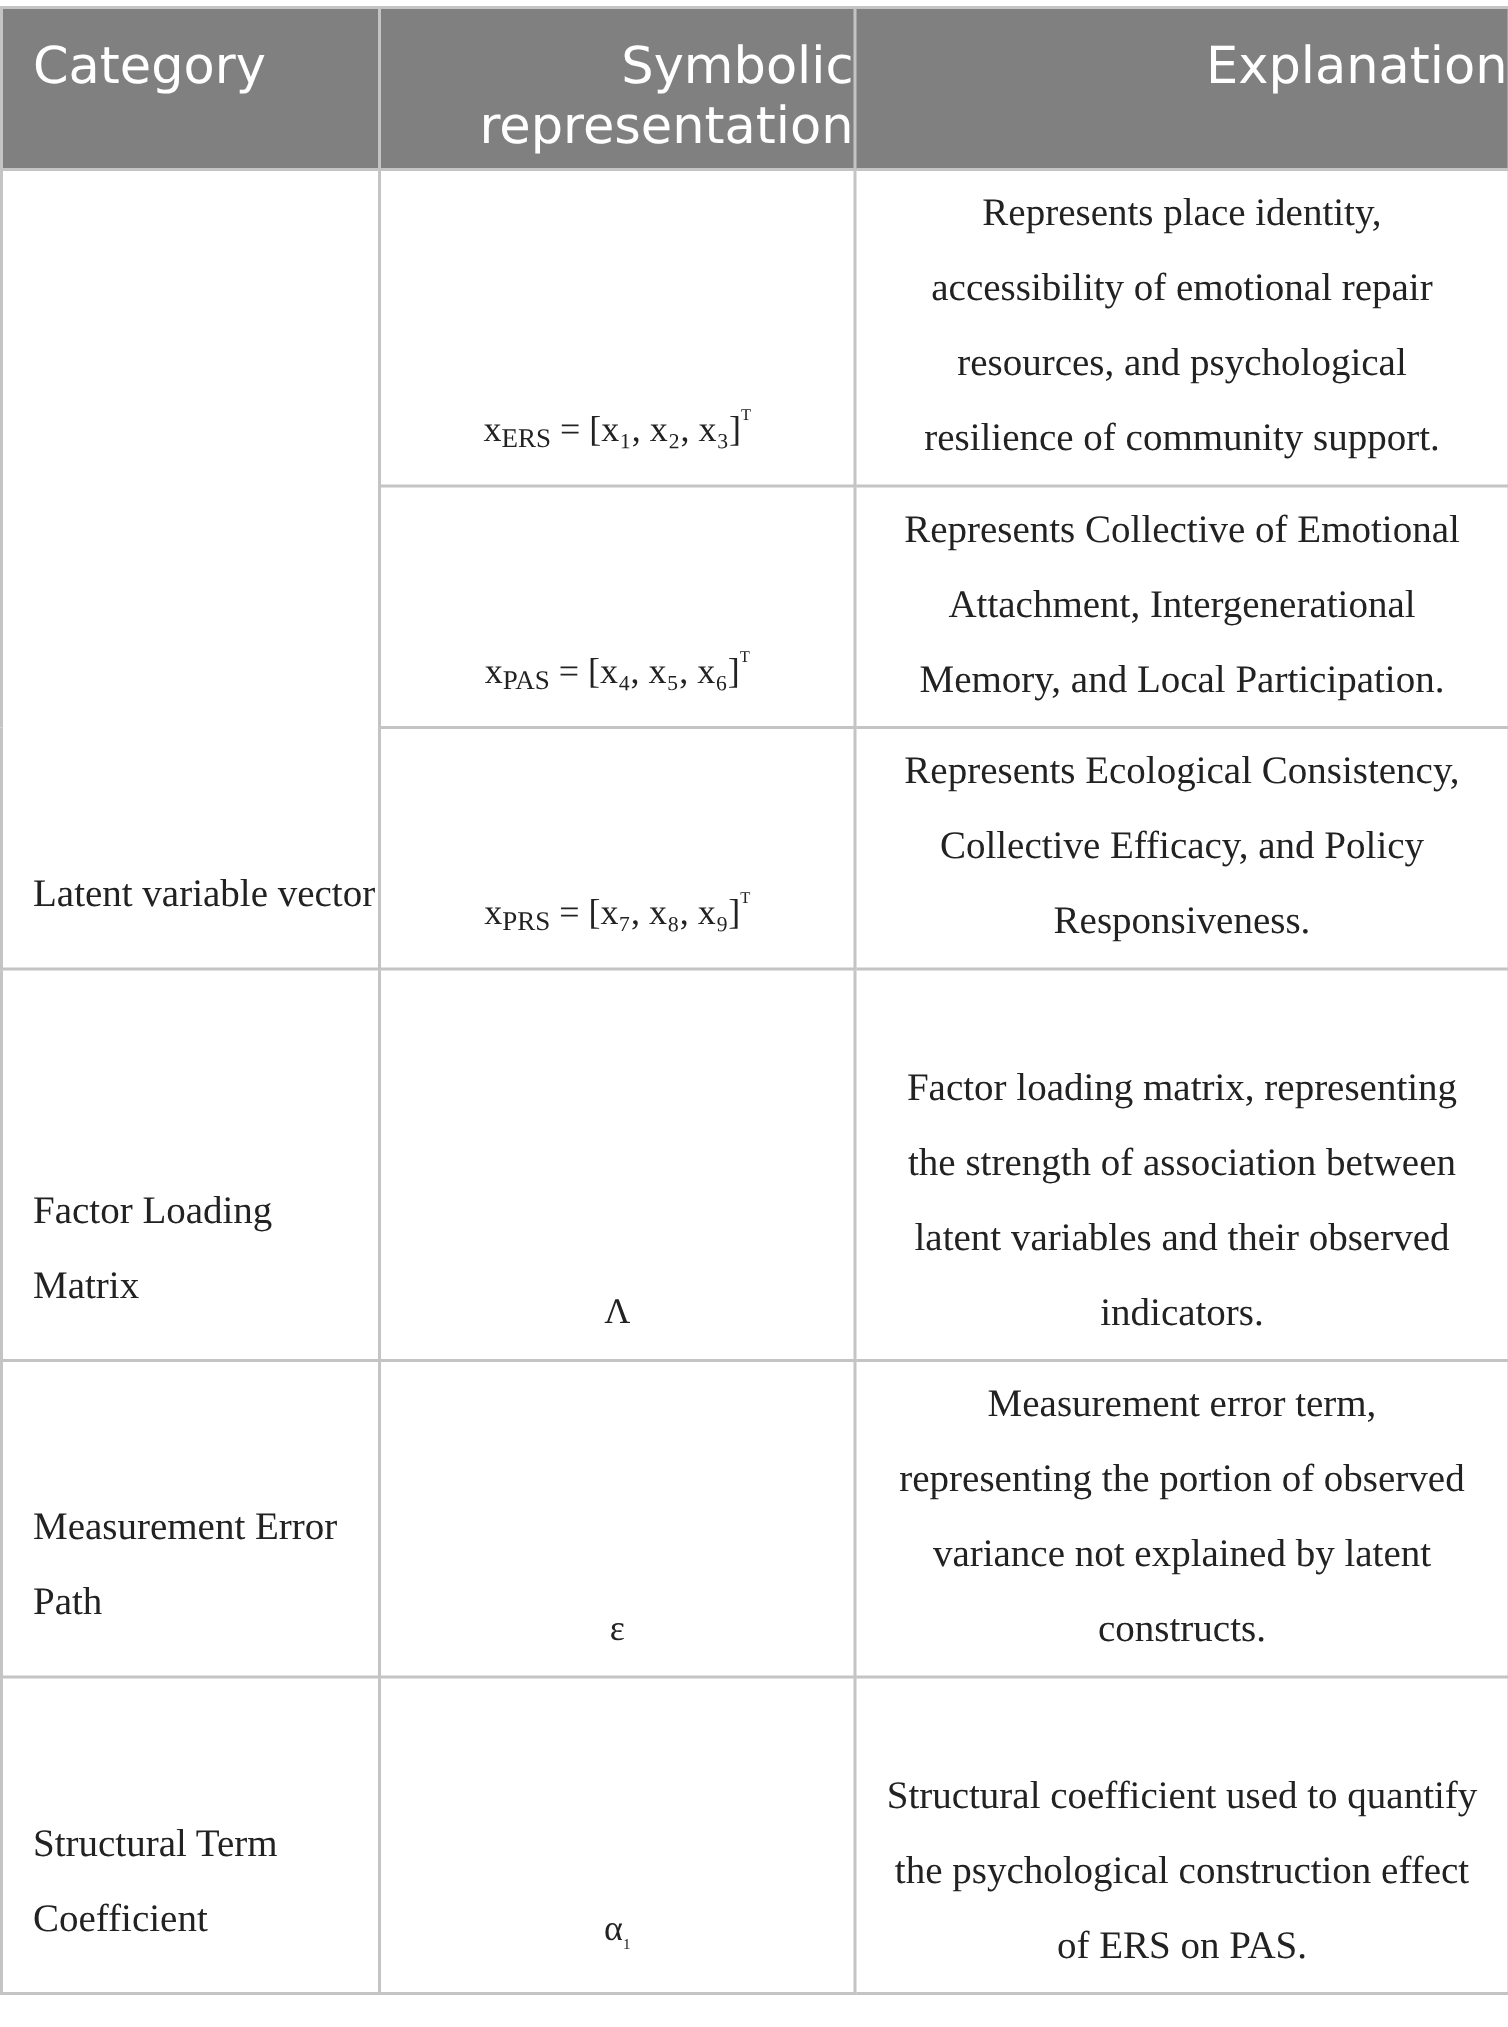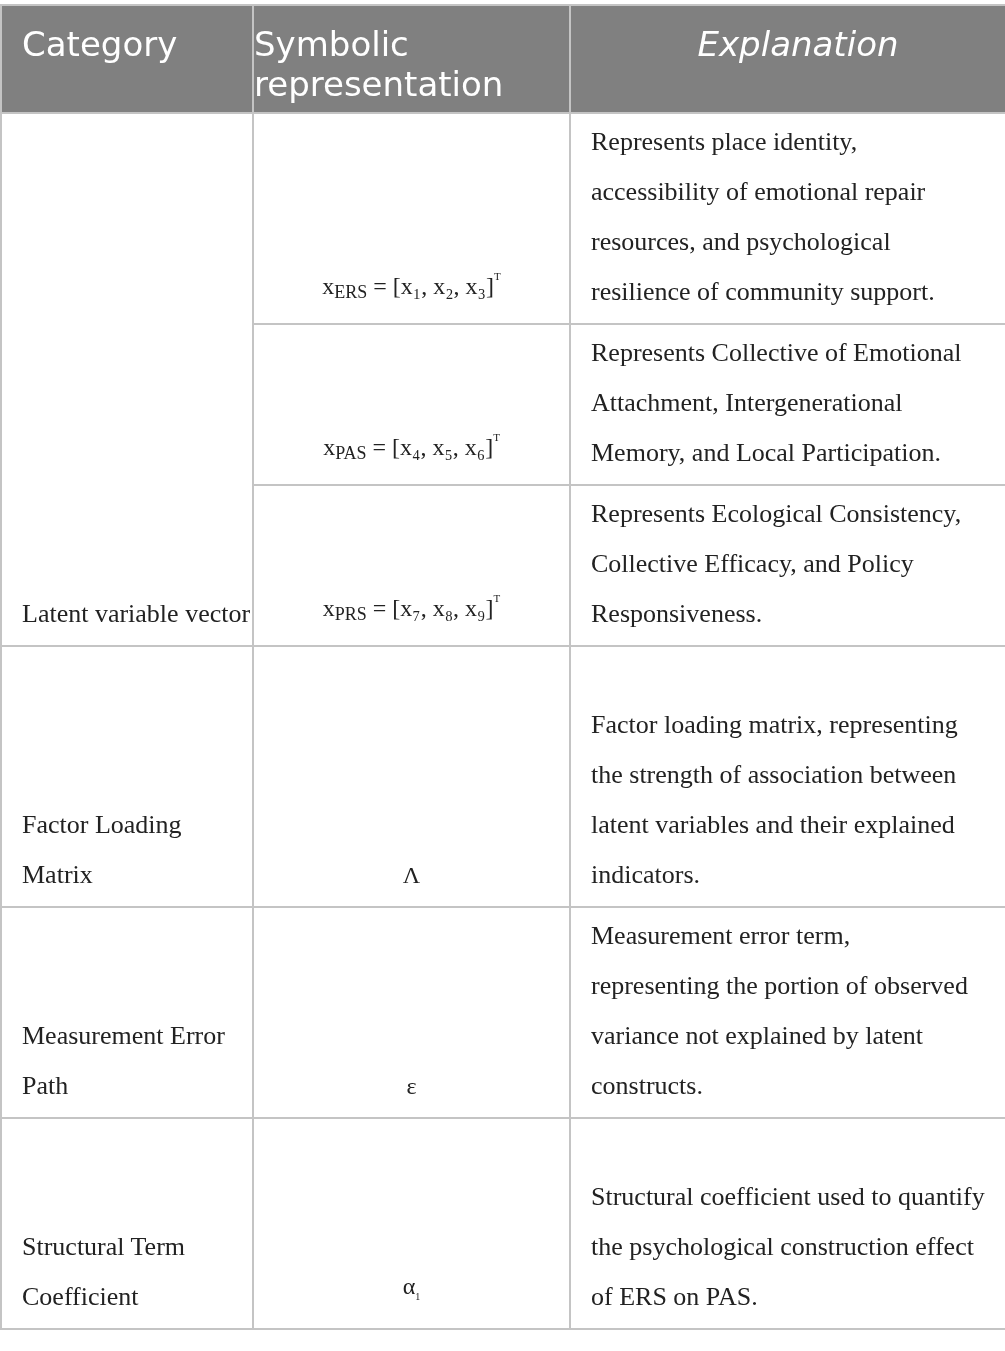--- a/index.html
+++ b/index.html
@@ -9,29 +9,29 @@
     width: 1005px; border-collapse: collapse; table-layout: fixed;
   }
   col.c1 { width: 252px; } col.c2 { width: 317px; } col.c3 { width: 436px; }
   th, td { border: 2px solid #c4c4c4; padding: 0; vertical-align: bottom; }
   th {
     background: #808080; color: #ffffff; font-weight: normal;
     font-family: "DejaVu Sans", sans-serif; font-size: 34px; line-height: 40px;
     height: 108px; vertical-align: top; padding-top: 18px; box-sizing: border-box; margin-top: 28px;
   }
   th.h1 { text-align: left; padding-left: 20px; }
-  th.h2 { text-align: left; }
-  th.h3 { text-align: center; padding-left: 20px; font-style: italic; }
+  th.h2 { text-align: right; }
+  th.h3 { text-align: right; padding-left: 20px; }
   td {
     font-family: "Liberation Serif", serif; font-size: 26px; line-height: 50px;
     color: #222222;
   }
-  td.cat { padding-left: 20px; padding-bottom: 6px; }
+  td.cat { padding-left: 20px; padding-bottom: 24px; }
   td.sym { text-align: center; padding-bottom: 6px; font-size: 24px; }
-  td.exp { padding-left: 20px; padding-right: 20px; padding-bottom: 6px; }
+  td.exp { padding-left: 20px; padding-right: 20px; padding-bottom: 6px; text-align: center; }
   sub { font-size: 18px; vertical-align: -4px; }
   sup { font-size: 11px; vertical-align: 14px; }
   .a-sub { font-size: 10px; vertical-align: -6px; }
 </style>
 </head>
 <body>
 
 <table>
   <colgroup>
       <col class="c1">
@@ -61,21 +61,21 @@
     </tr>
     <tr style="height:161px">
       <td class="sym">
         <span>x</span><sub>PRS</sub><span> = [x₇, x₈, x₉]</span><sup>T</sup>
       </td>
       <td class="exp">Represents Ecological Consistency, Collective Efficacy, and Policy Responsiveness.</td>
     </tr>
     <tr style="height:261px">
       <td class="cat">Factor Loading Matrix</td>
       <td class="sym">Λ</td>
-      <td class="exp">Factor loading matrix, representing the strength of association between latent variables and their explained indicators.</td>
+      <td class="exp">Factor loading matrix, representing the strength of association between latent variables and their observed indicators.</td>
     </tr>
     <tr style="height:211px">
       <td class="cat">Measurement Error Path</td>
       <td class="sym">ε</td>
       <td class="exp">Measurement error term, representing the portion of observed variance not explained by latent constructs.</td>
     </tr>
     <tr style="height:211px">
       <td class="cat">Structural Term Coefficient</td>
       <td class="sym">
         <span>α</span><sub class="a-sub">1</sub>

